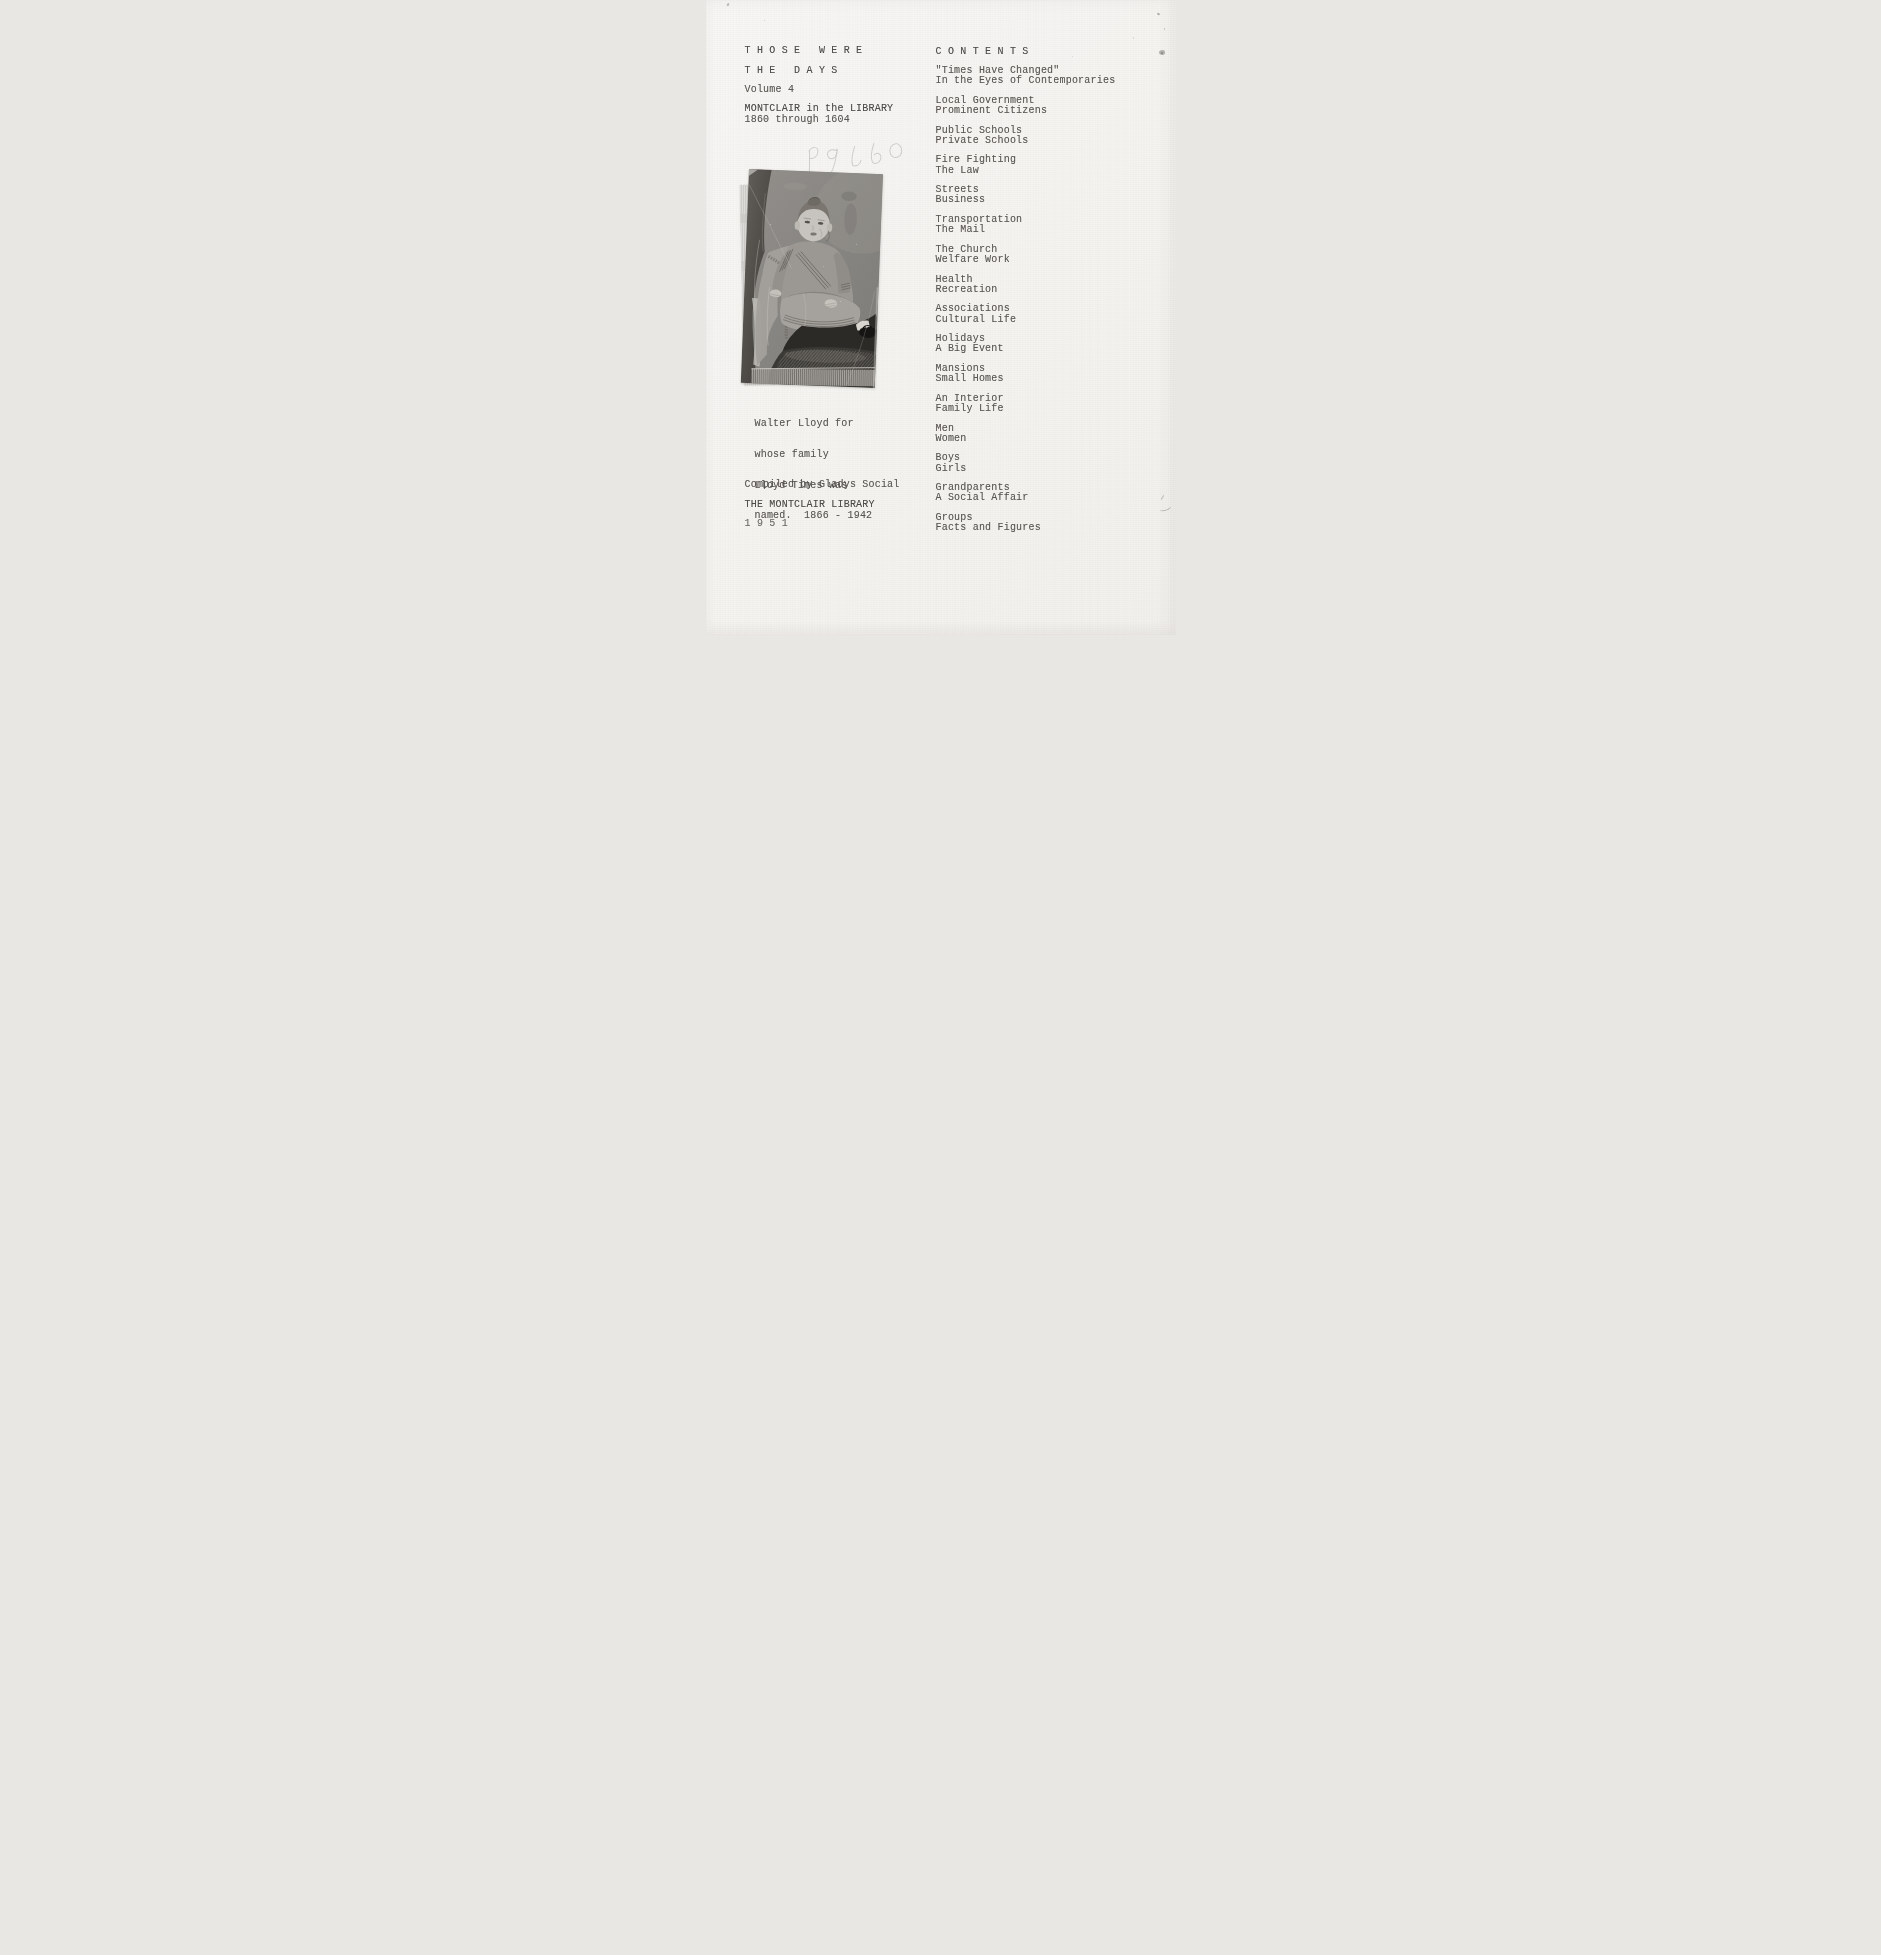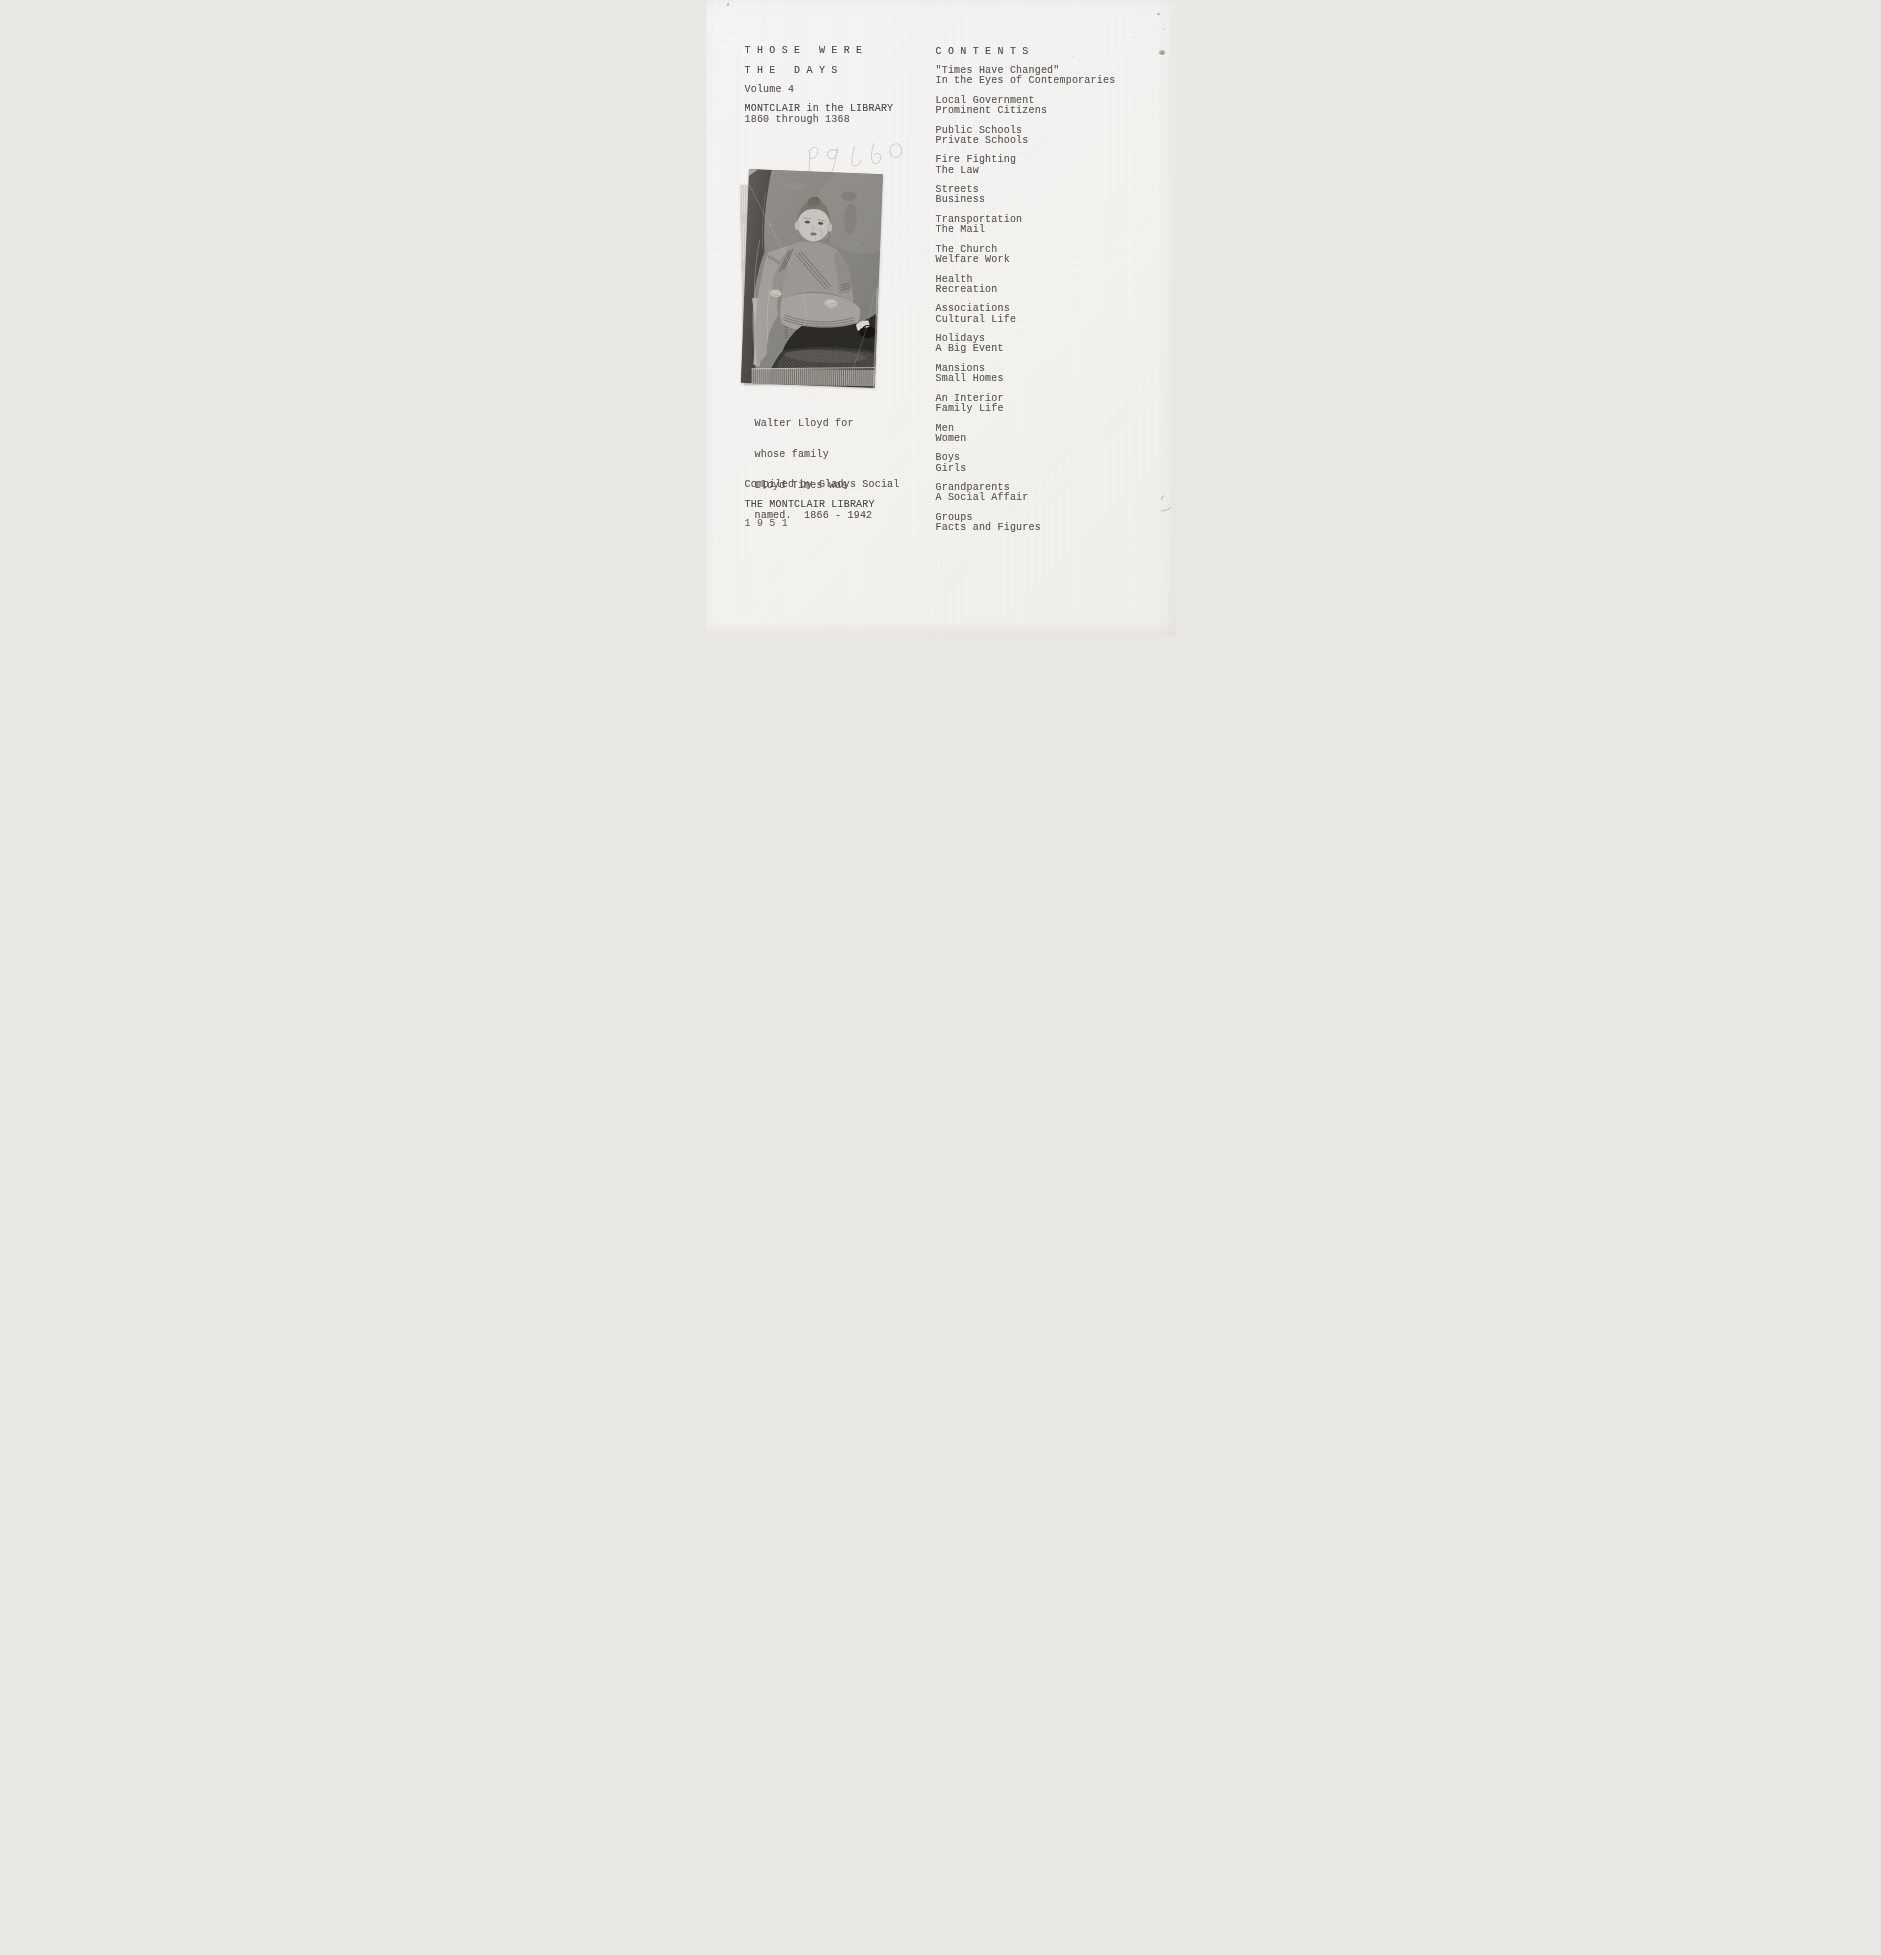--- a/index.html
+++ b/index.html
@@ -57,21 +57,21 @@
 </style>
 </head>
 <body>
 
 <div class="page">
 
   <div class="tw dark" style="left:39px;top:46px;">T H O S E   W E R E</div>
   <div class="tw dark" style="left:39px;top:66px;">T H E   D A Y S</div>
   <div class="tw" style="left:39px;top:85px;">Volume 4</div>
   <div class="tw dark" style="left:39px;top:104px;">MONTCLAIR in the LIBRARY</div>
-  <div class="tw" style="left:39px;top:115px;">1860 through 1368</div>
+  <div class="tw" style="left:39px;top:115px;">1860 through 1604</div>
 
   <div class="handnote" aria-label="handwritten note">
     <svg viewBox="0 0 280 80">
       <g fill="none" stroke="#bcbab7" stroke-width="2.4" stroke-linecap="round" opacity=".9">
         <path d="M18,20 C16,38 14,56 12,72"></path>
         <path d="M16,22 C26,10 40,12 38,26 C36,38 26,42 17,40"></path>
         <path d="M84,28 C70,20 58,28 62,40 C66,50 80,48 84,36 C88,24 86,20 84,28"></path>
         <path d="M84,32 C80,52 74,68 66,80"></path>
         <path d="M130,22 C122,40 118,56 120,68 C128,74 140,68 142,58"></path>
         <path d="M178,20 C170,38 166,54 170,66 C178,74 192,66 192,54 C192,46 184,42 176,48"></path>

